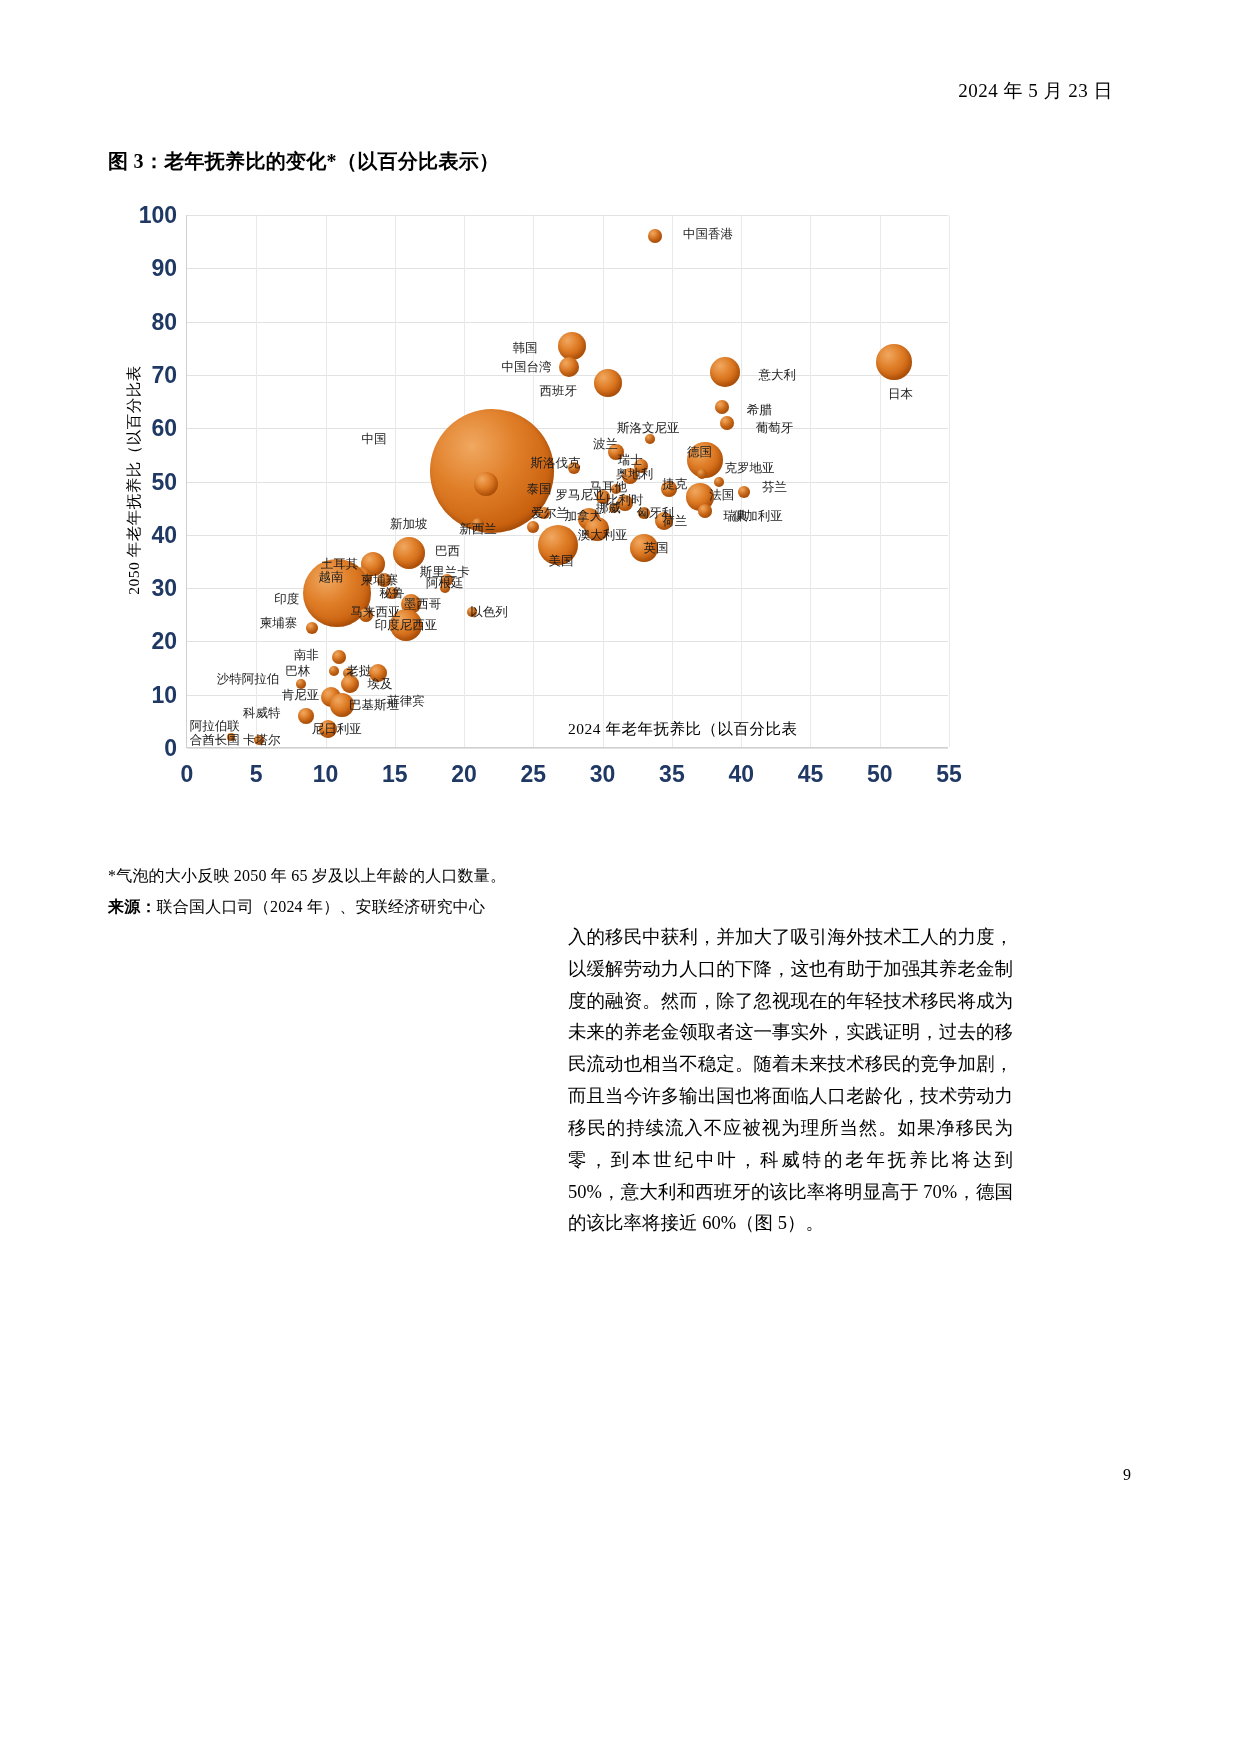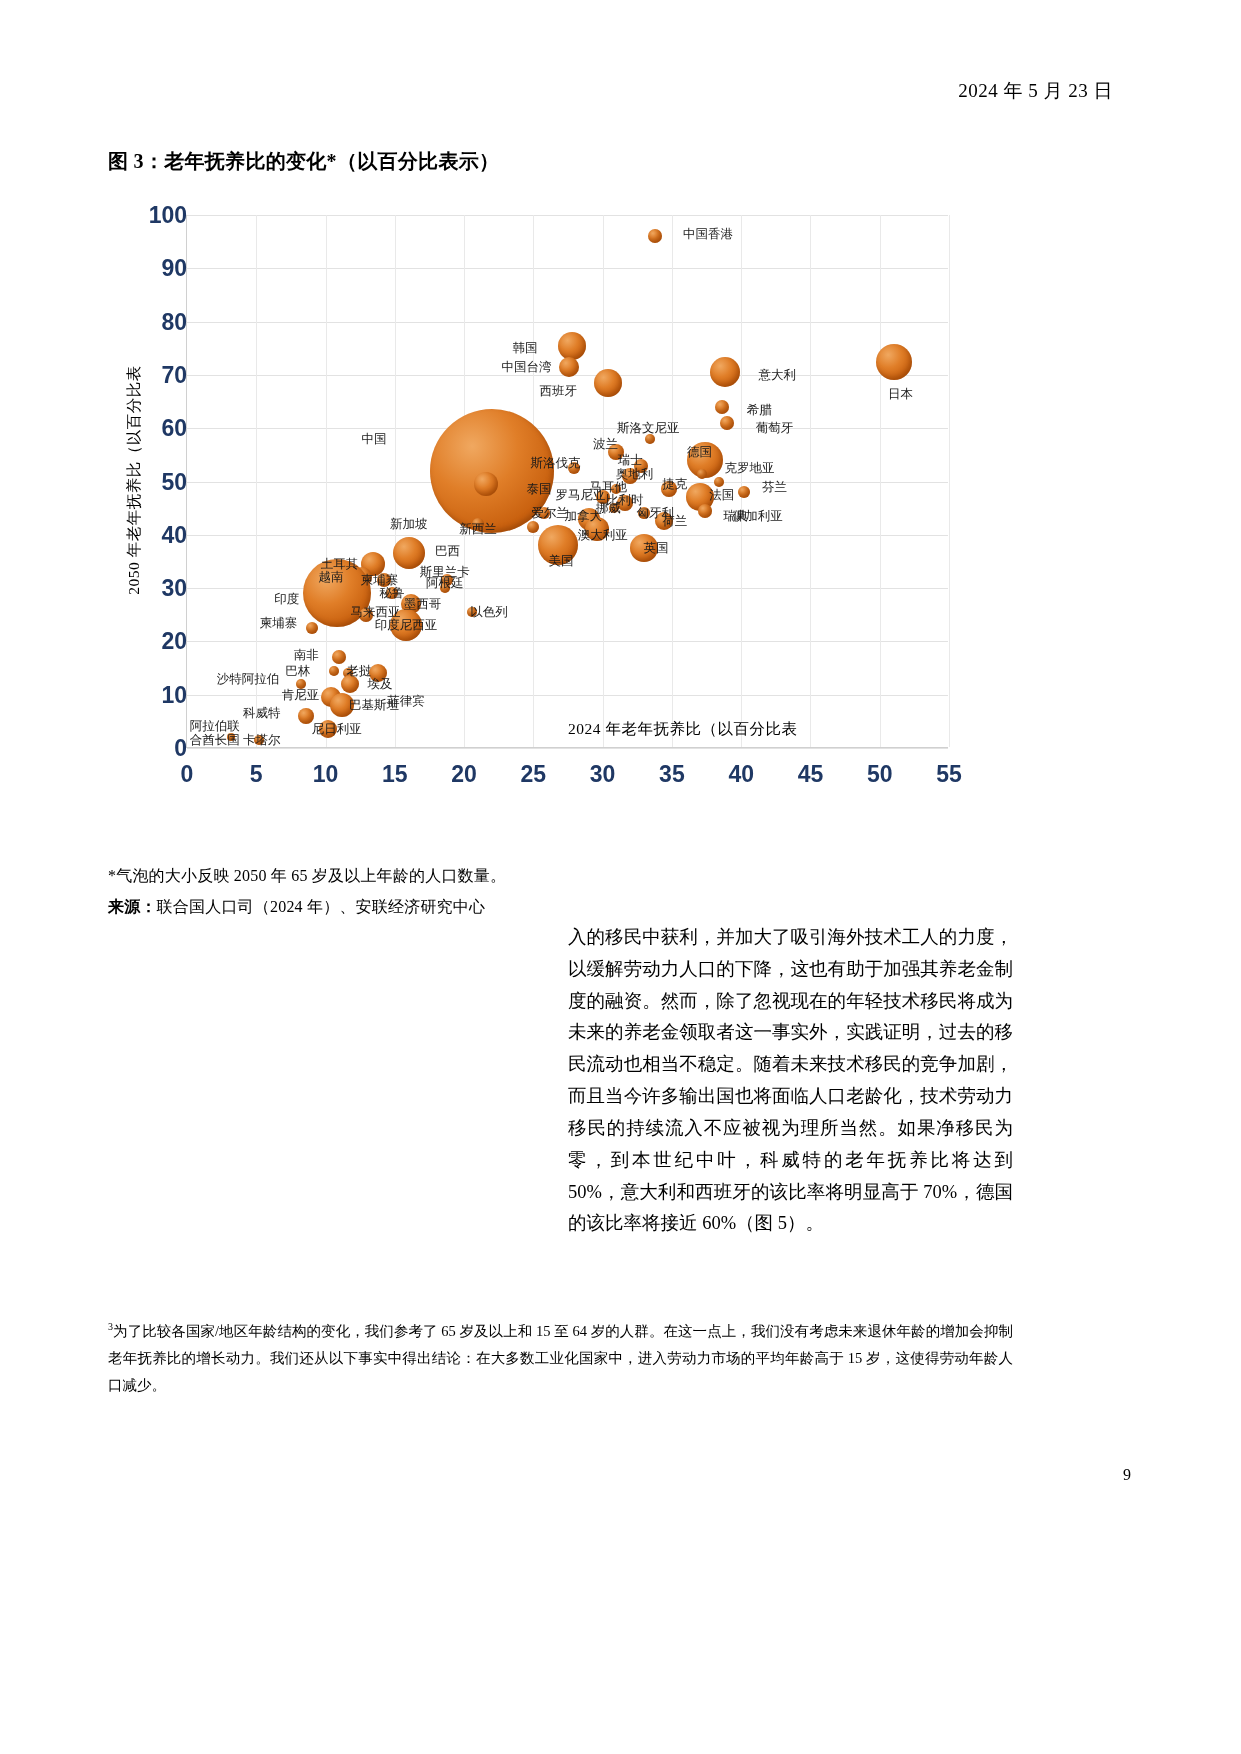--- a/index.html
+++ b/index.html
@@ -36,21 +36,21 @@
     width:762px;height:533px;
     background:#fff;
     border-left:1px solid #d0d0d0;
     border-bottom:1px solid #d0d0d0;
     box-sizing:border-box;
   }
   .gridline-h{position:absolute;left:0;width:100%;height:1px;background:#e2e2e2;}
   .gridline-v{position:absolute;top:0;height:100%;width:1px;background:#e9e9e9;}
 
   .ytick{
-    position:absolute;right:100%;
+    position:absolute;right:100%;margin-right:10px;
     transform:translateY(-50%);
     color:#1f3864;font-weight:bold;font-size:23px;
     font-family:"Liberation Sans","DejaVu Sans",sans-serif;
     white-space:nowrap;
   }
   .xtick{
     position:absolute;top:100%;margin-top:14px;
     transform:translateX(-50%);
     color:#1f3864;font-weight:bold;font-size:23px;
     font-family:"Liberation Sans","DejaVu Sans",sans-serif;
@@ -292,16 +292,15 @@
       </div>
   </div>
 
   <div class="note" style="top:866px;">*气泡的大小反映 2050 年 65 岁及以上年龄的人口数量。</div>
   <div class="note" style="top:897px;"><b>来源：</b><span>联合国人口司（2024 年）、安联经济研究中心</span></div>
 
   <div class="col col-right" id="col-right">
       <p>入的移民中获利，并加大了吸引海外技术工人的力度，以缓解劳动力人口的下降，这也有助于加强其养老金制度的融资。然而，除了忽视现在的年轻技术移民将成为未来的养老金领取者这一事实外，实践证明，过去的移民流动也相当不稳定。随着未来技术移民的竞争加剧，而且当今许多输出国也将面临人口老龄化，技术劳动力移民的持续流入不应被视为理所当然。如果净移民为零，到本世纪中叶，科威特的老年抚养比将达到 50%，意大利和西班牙的该比率将明显高于 70%，德国的该比率将接近 60%（图 5）。</p>
     </div>
 
-  <div class="footnote"><sup>3</sup><span>为了比较各国家/地区年龄结构的变化，我们参考了 65 岁及以上和 15 至 64 岁的人群。在这一点上，我们没有考虑未来退休年龄的增加会抑制老年抚养比的增长动力。我们还从以下事实中得出结论：在大多数工业化国家中，进入劳动力市场的平均年龄高于 15 岁，这使得劳动年龄人口减少。</span></div>
 
   <div class="pagenum">9</div>
 </div>
 
 </body></html>

